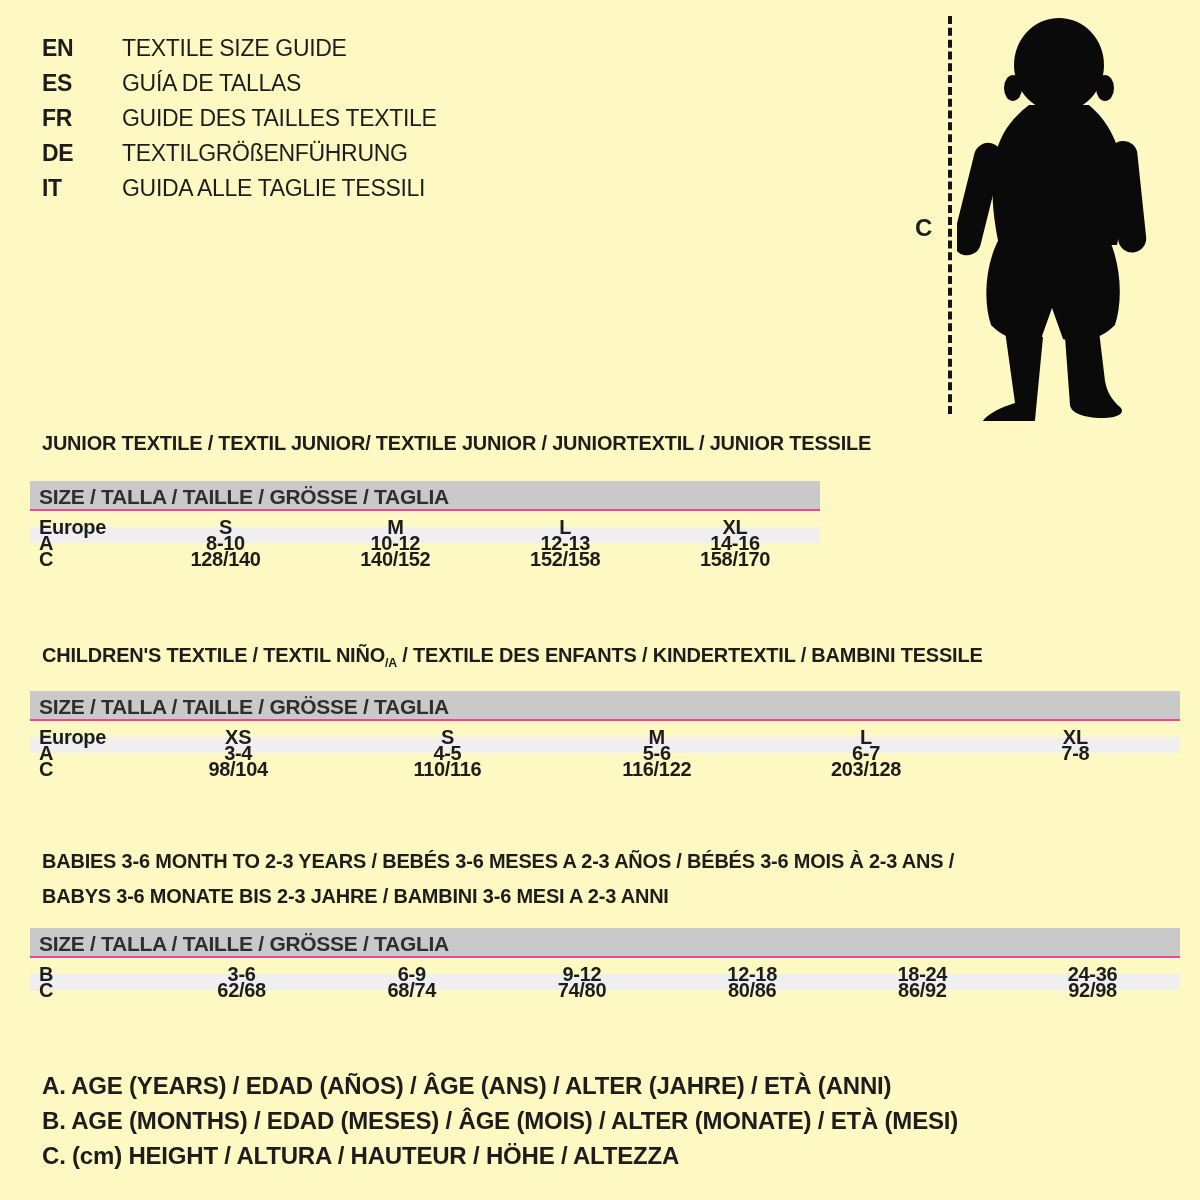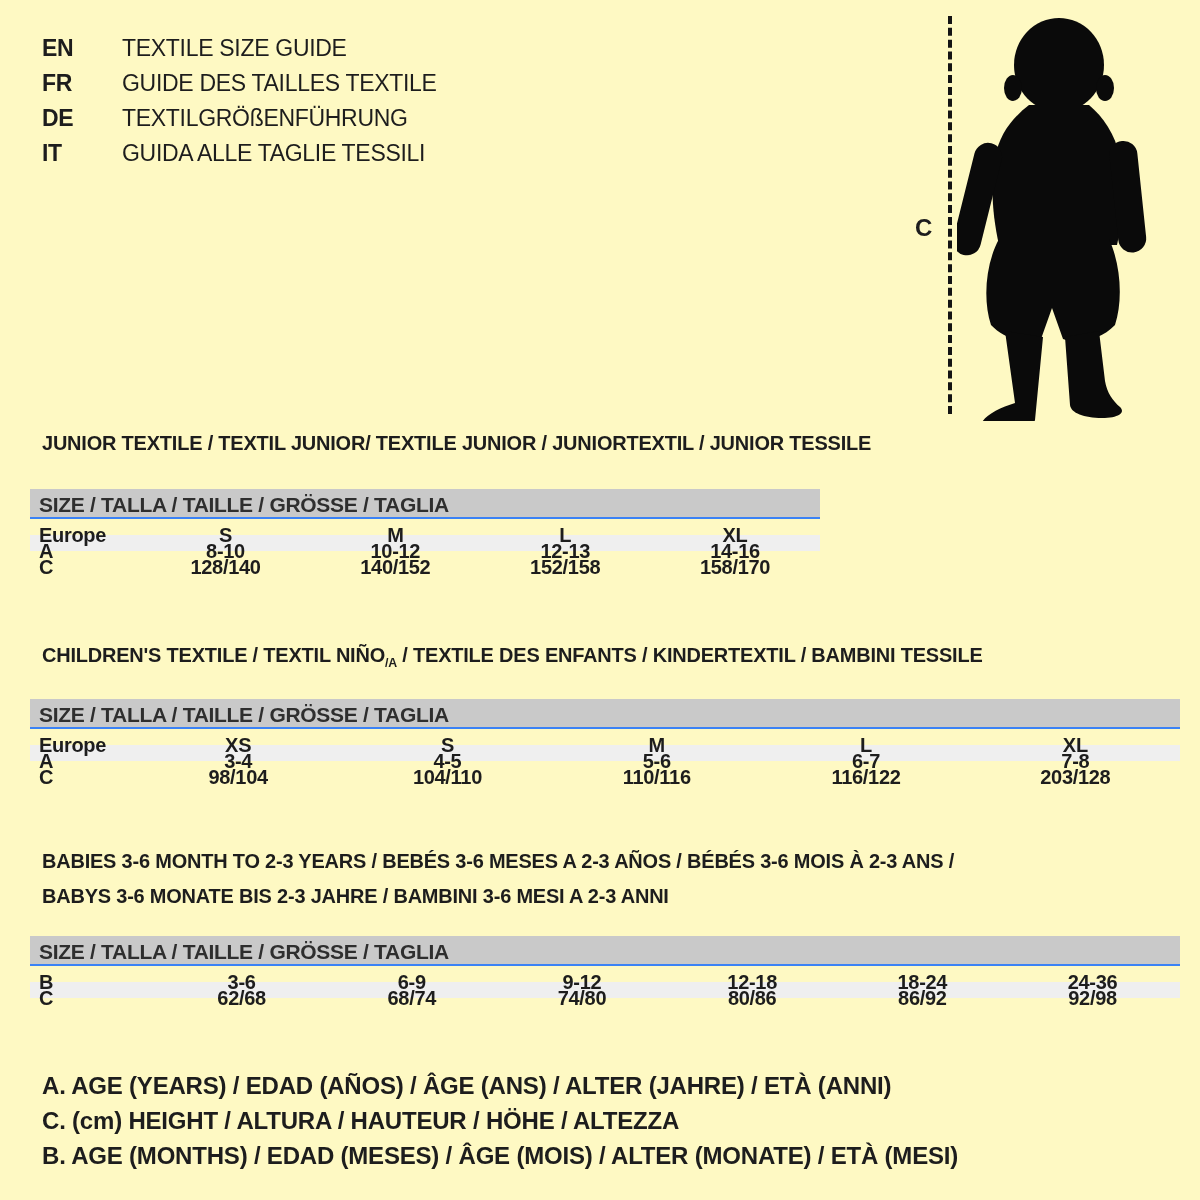--- a/index.html
+++ b/index.html
@@ -17,21 +17,21 @@
   .measure-label { position:absolute; left:915px; top:214px; font-size:24px; font-weight:700; }
   .silhouette { position:absolute; left:957px; top:13px; }
 
   
   .section-title { position:absolute; left:42px; font-size:21px; font-weight:700; letter-spacing:-0.2px; white-space:nowrap; transform:scaleX(0.95); transform-origin:left top; }
   .title-sub { font-size:13px; vertical-align:-5px; }
   .two-line { line-height:35px; }
 
   
   .sz-table { position:absolute; font-weight:700; }
-  .sz-header { height:30px; line-height:31px; background:#c9c9c9; border-bottom:2px solid #3b82f6; padding-left:9px; font-size:21px; color:#2e2e2e; letter-spacing:-0.3px; box-sizing:border-box;margin-top:8px; }
+  .sz-header { height:30px; line-height:31px; background:#c9c9c9; border-bottom:2px solid #ec4899; padding-left:9px; font-size:21px; color:#2e2e2e; letter-spacing:-0.3px; box-sizing:border-box; }
   .sz-row { display:flex; height:16px; line-height:33px; font-size:20px; letter-spacing:-0.3px; }
   .sz-row.shaded { background:#efefef; }
   .sz-label { padding-left:9px; text-align:left; box-sizing:border-box; }
   .sz-cell { text-align:center; }
   .tbl-junior { left:30px; top:481px; width:790px; }
   .tbl-junior .sz-label { width:14%; }
   .tbl-junior .sz-cell { width:21.5%; }
   .tbl-child { left:30px; top:691px; width:1150px; }
   .tbl-child .sz-label { width:9%; }
   .tbl-child .sz-cell { width:18.2%; }
@@ -45,20 +45,24 @@
 </style>
 </head>
 <body>
 
 <div class="canvas">
 
   <div class="lang-list">
     <div class="lang-row">
       <span class="lang-code">EN</span>
       <span class="lang-label">TEXTILE SIZE GUIDE</span>
+    </div>
+    <div class="lang-row">
+      <span class="lang-code">ES</span>
+      <span class="lang-label">GUÍA DE TALLAS</span>
     </div>
     <div class="lang-row">
       <span class="lang-code">FR</span>
       <span class="lang-label">GUIDE DES TAILLES TEXTILE</span>
     </div>
     <div class="lang-row">
       <span class="lang-code">DE</span>
       <span class="lang-label">TEXTILGRÖßENFÜHRUNG</span>
     </div>
     <div class="lang-row">
@@ -126,21 +130,20 @@
       <span class="sz-label">A</span>
       <span class="sz-cell">3-4</span>
       <span class="sz-cell">4-5</span>
       <span class="sz-cell">5-6</span>
       <span class="sz-cell">6-7</span>
       <span class="sz-cell">7-8</span>
     </div>
     <div class="sz-row">
       <span class="sz-label">C</span>
       <span class="sz-cell">98/104</span>
-      <span class="sz-cell">104/110</span>
       <span class="sz-cell">110/116</span>
       <span class="sz-cell">116/122</span>
       <span class="sz-cell">203/128</span>
     </div>
   </div>
 
   <div class="section-title two-line" style="top:843px;">
     <span style="display:block;">BABIES 3-6 MONTH TO 2-3 YEARS / BEBÉS 3-6 MESES A 2-3 AÑOS / BÉBÉS 3-6 MOIS À 2-3 ANS /</span>
     <span style="display:block;">BABYS 3-6 MONATE BIS 2-3 JAHRE / BAMBINI 3-6 MESI A 2-3 ANNI</span>
   </div>
@@ -161,17 +164,17 @@
       <span class="sz-cell">68/74</span>
       <span class="sz-cell">74/80</span>
       <span class="sz-cell">80/86</span>
       <span class="sz-cell">86/92</span>
       <span class="sz-cell">92/98</span>
     </div>
   </div>
 
   <div class="legend">
     <div class="legend-line">A. AGE (YEARS) / EDAD (AÑOS) / ÂGE (ANS) / ALTER (JAHRE) / ETÀ (ANNI)</div>
+    <div class="legend-line">B. AGE (MONTHS) / EDAD (MESES) / ÂGE (MOIS) / ALTER (MONATE) / ETÀ (MESI)</div>
     <div class="legend-line">C. (cm) HEIGHT / ALTURA / HAUTEUR / HÖHE / ALTEZZA</div>
-    <div class="legend-line">B. AGE (MONTHS) / EDAD (MESES) / ÂGE (MOIS) / ALTER (MONATE) / ETÀ (MESI)</div>
   </div>
 
 </div>
 
 </body></html>

